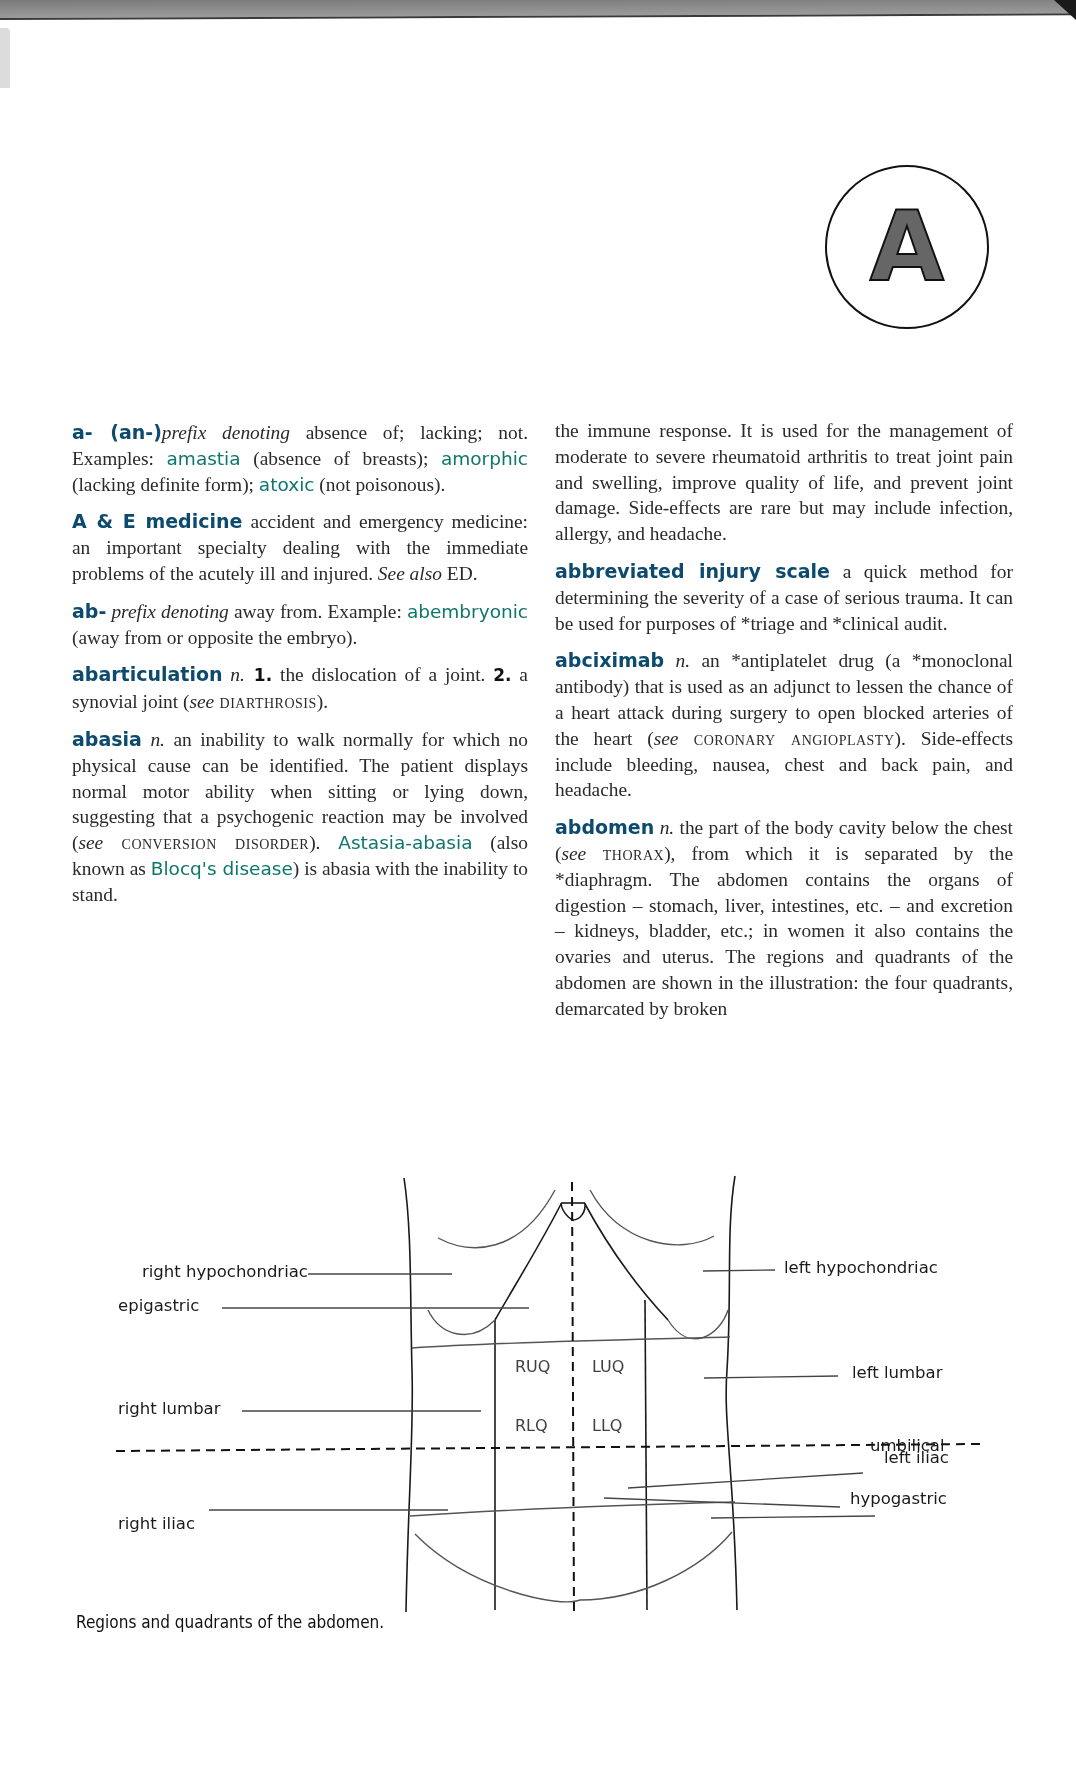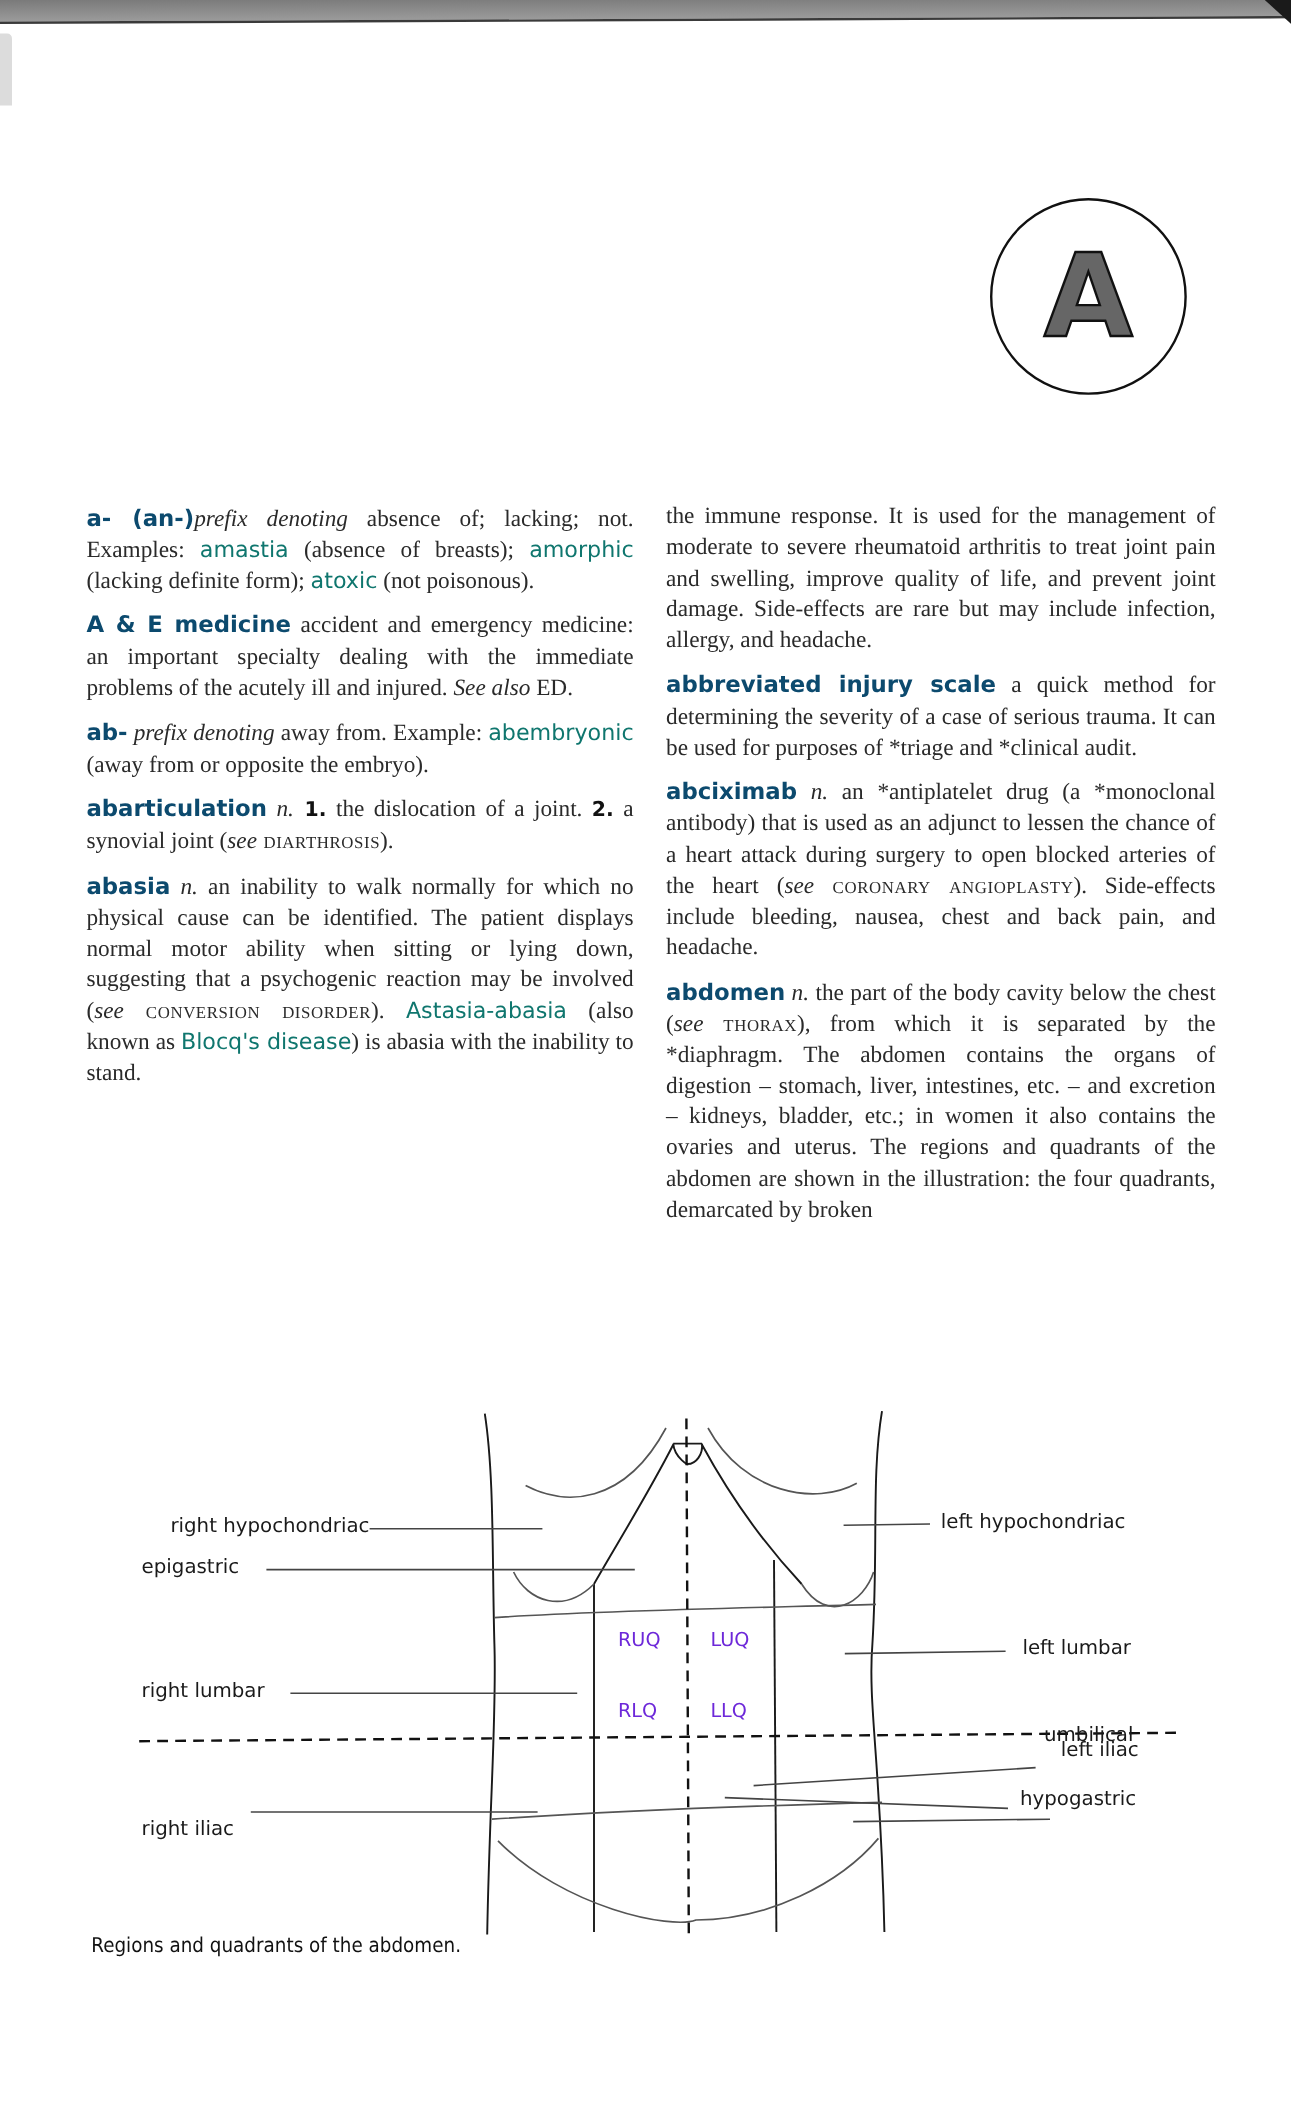--- a/index.html
+++ b/index.html
@@ -50,21 +50,21 @@
   .it { font-style: italic; }
   .sc { font-variant: small-caps; letter-spacing: 0.5px; }
   .num { font-family: "DejaVu Sans", sans-serif; font-weight: bold; color:#111; font-size: 17px;}
   .diagram { position: absolute; left: 0; top: 1170px; width: 1076px; height: 460px; }
   .diagram svg { position: absolute; left: 0; top: 0; }
   .dlabel {
     position: absolute; font-family: "DejaVu Sans", sans-serif; font-size: 16.5px; color: #1a1a1a;
     white-space: nowrap;
   }
   .qlabel {
-    position: absolute; font-family: "DejaVu Sans", sans-serif; font-size: 16px; color: #6d28d9;
+    position: absolute; font-family: "DejaVu Sans", sans-serif; font-size: 16px; color: #404040;
   }
   .caption {
     position: absolute; left: 76px; top: 1612px;
     font-family: "DejaVu Sans", sans-serif; font-size: 17px; color: #111;
     transform: scaleX(0.9); transform-origin: left;
   }
 </style>
 </head>
 <body>
 

